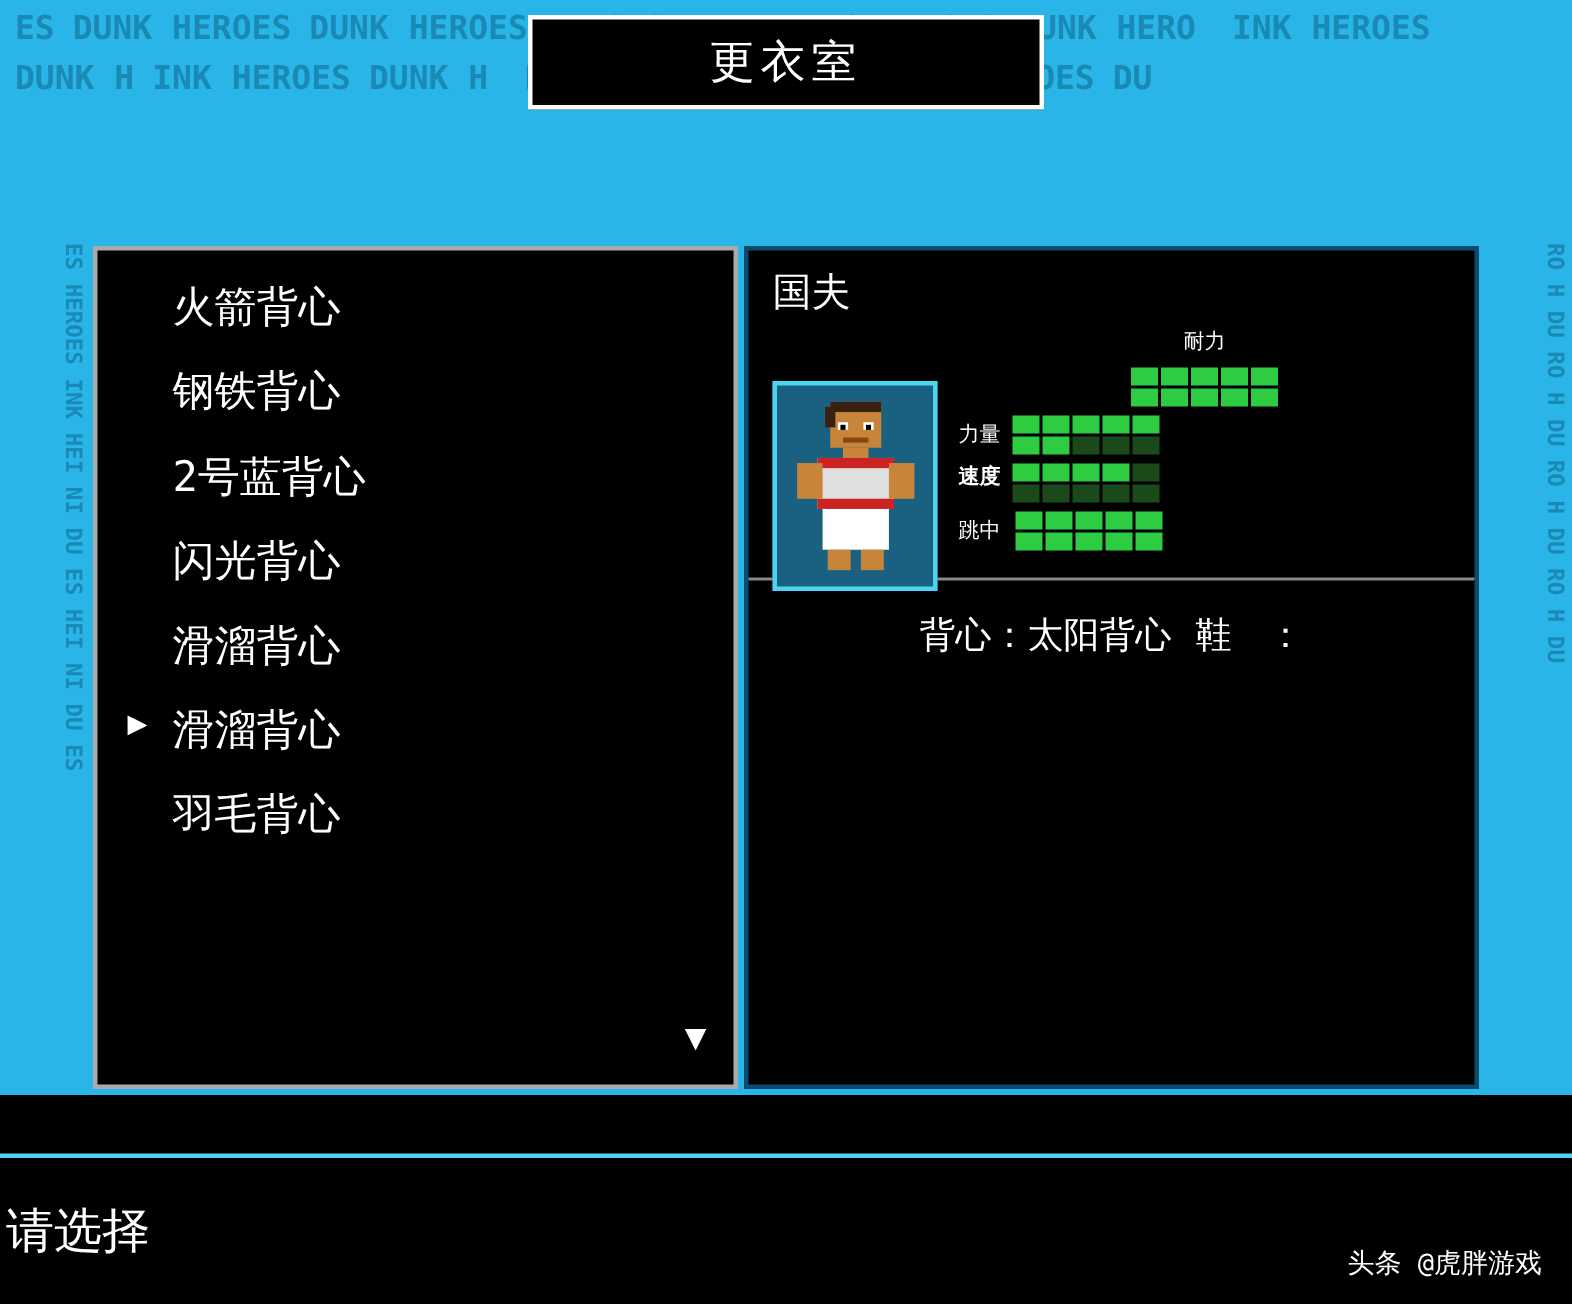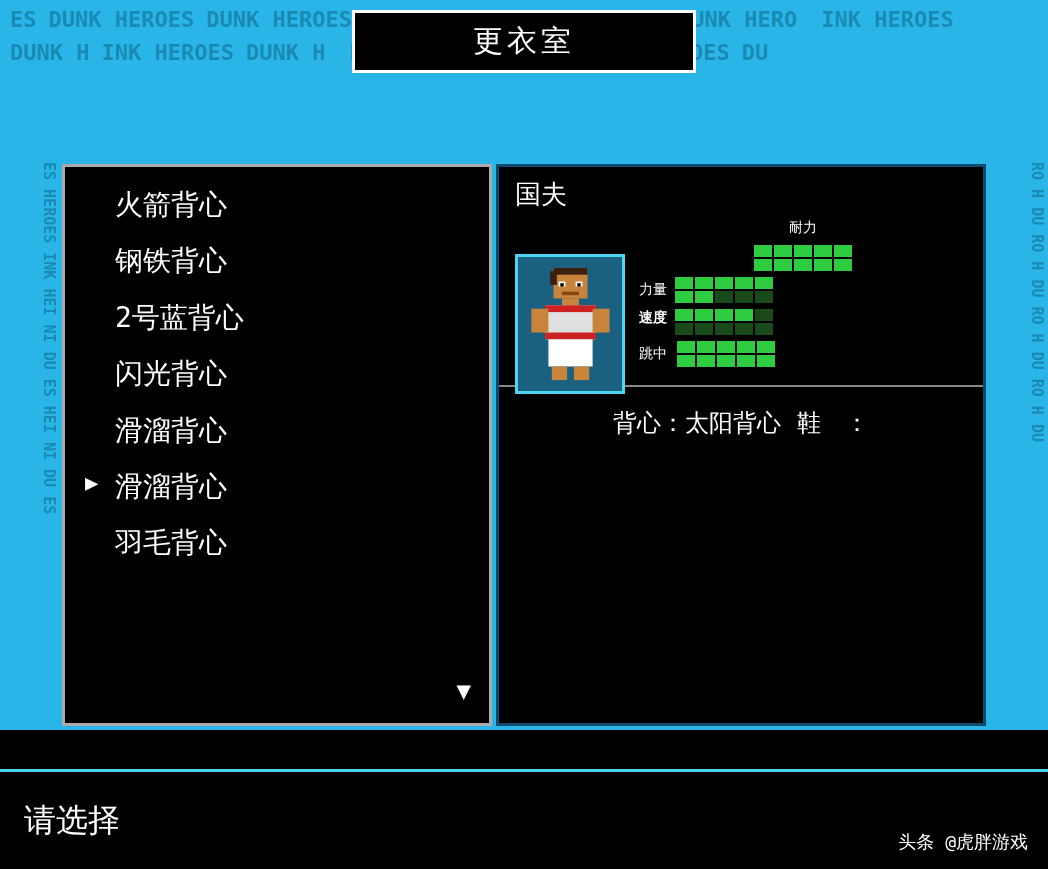--- a/index.html
+++ b/index.html
@@ -84,21 +84,21 @@
     
     .bottom-bar {
       position: absolute;
       bottom: 0; left: 0;
       width: 100%;
       height: 100px;
       background: #000;
       z-index: 2;
       display: flex;
       align-items: center;
-      padding: 0 24px;
+      padding: 0 4px;
       border-top: 3px solid #4cd4f0;
     }
 
     .bottom-text {
       color: #fff;
       font-size: 32px;
       font-family: 'SimHei', monospace;
     }
 
     .watermark {

